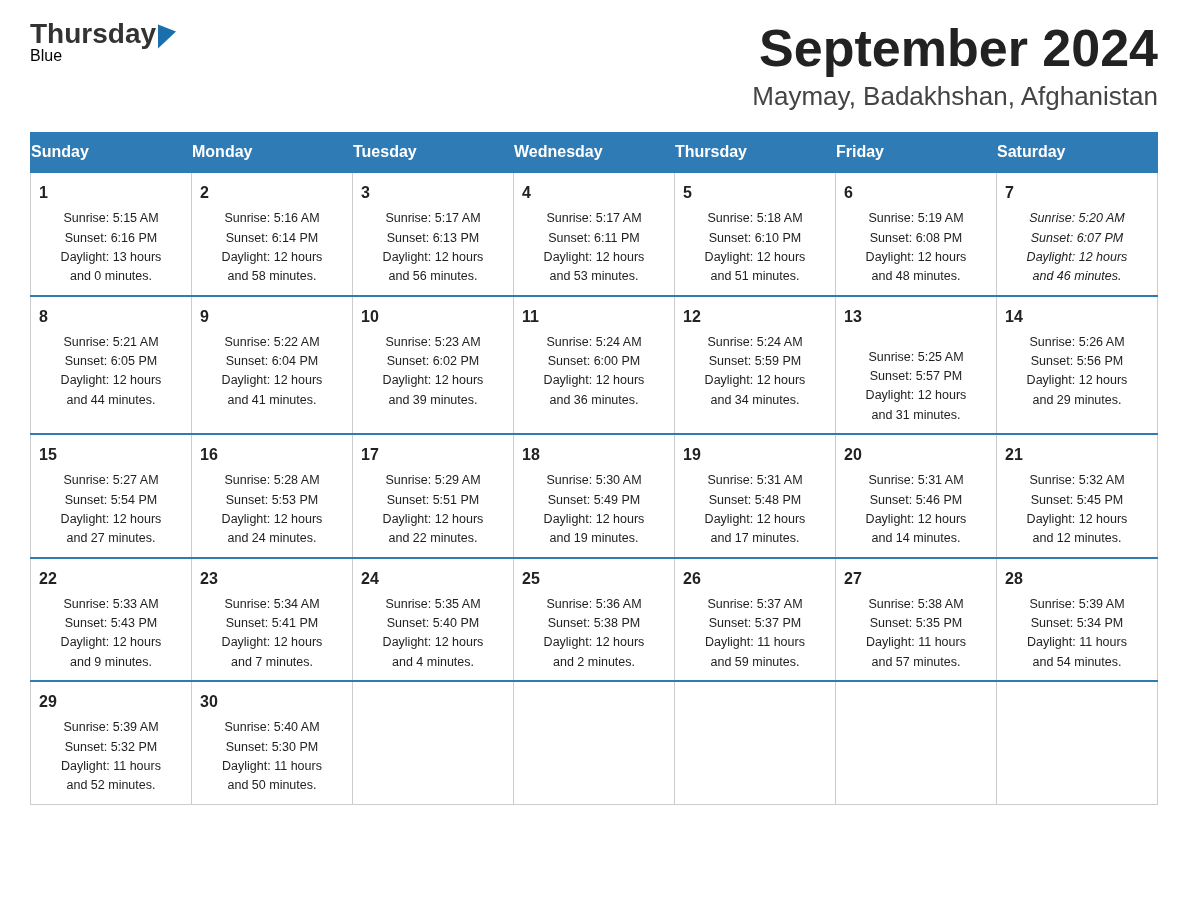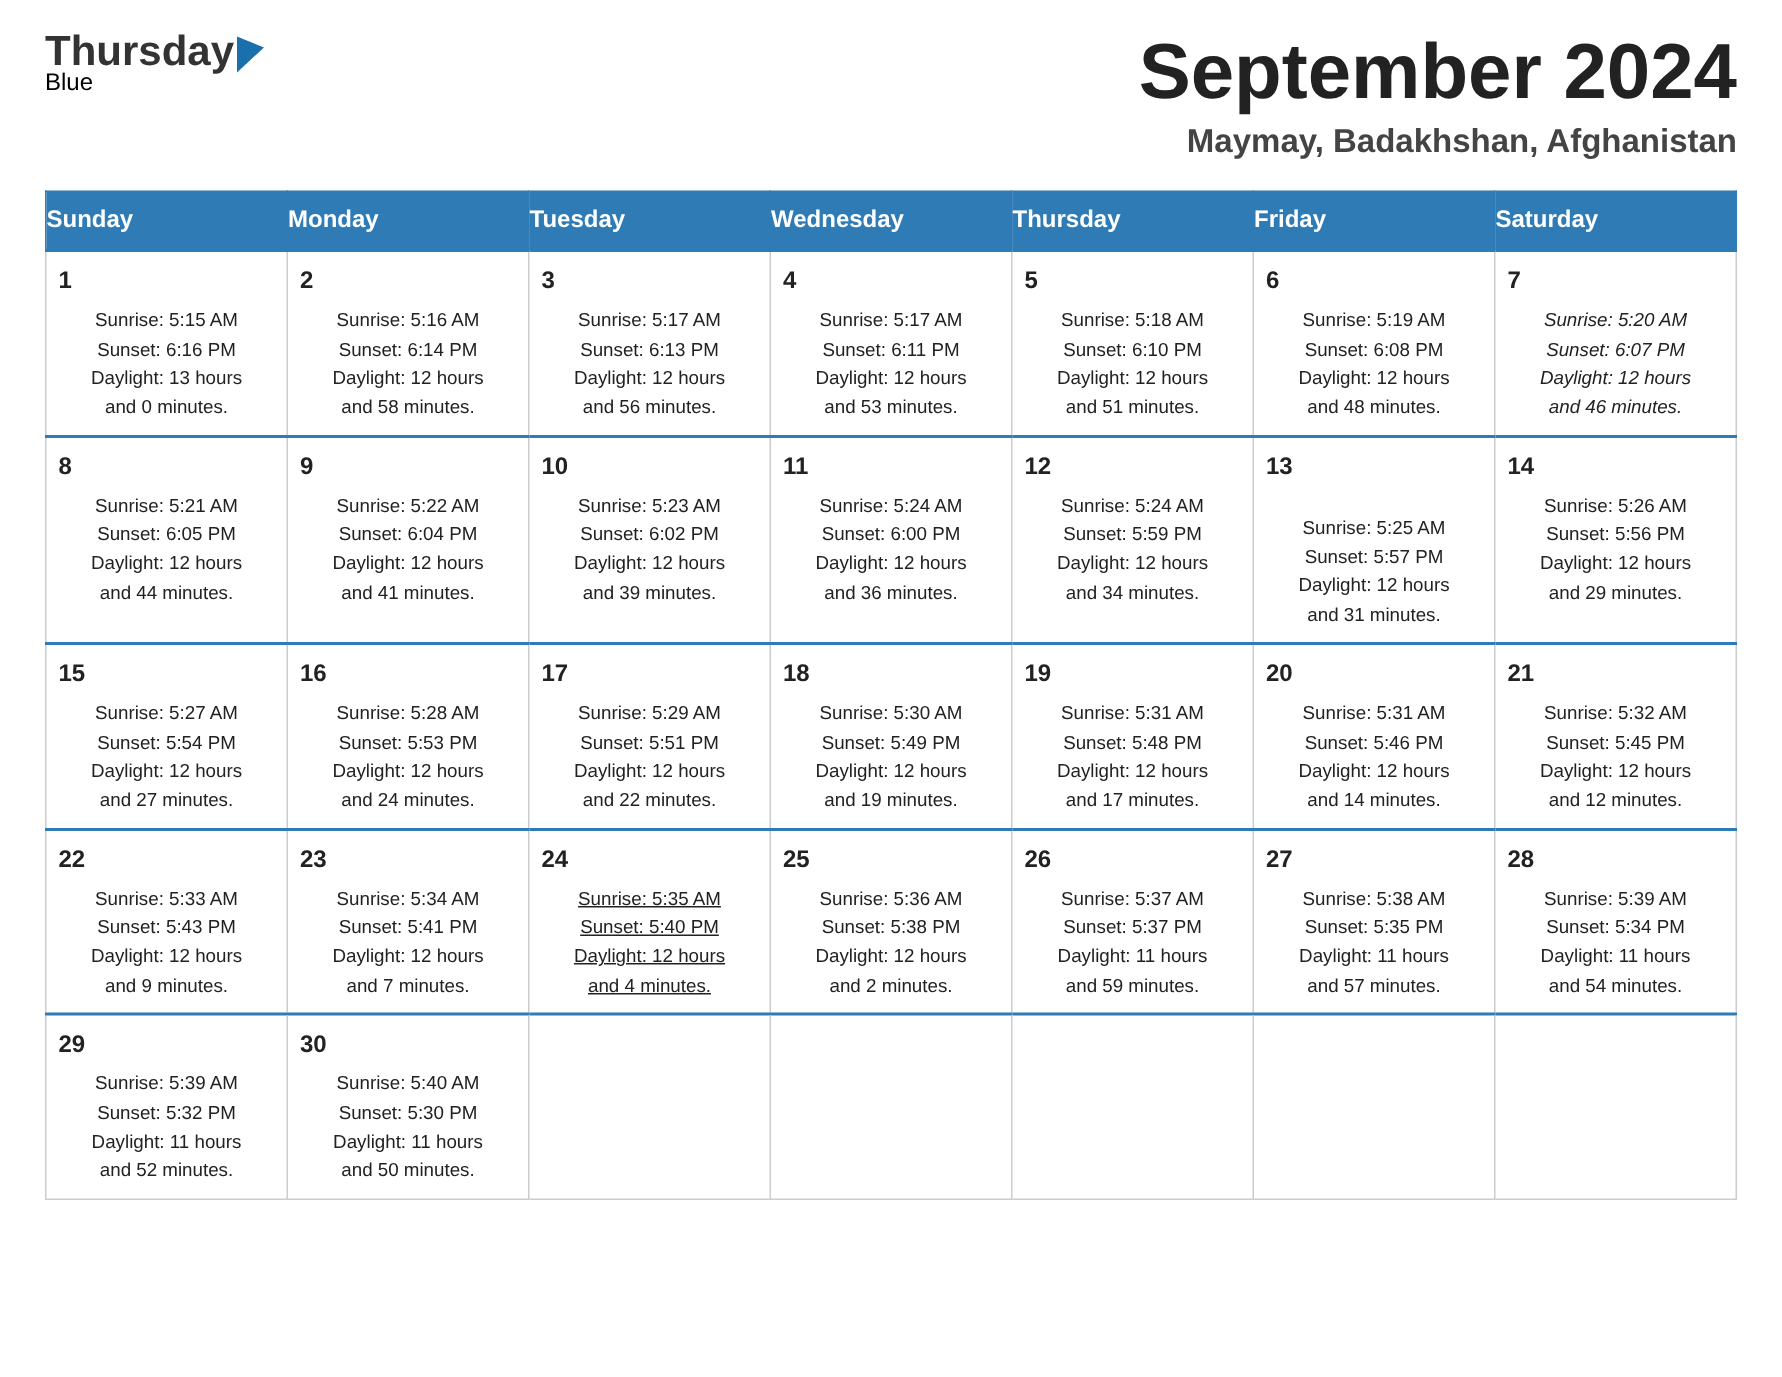--- a/index.html
+++ b/index.html
@@ -19,24 +19,23 @@
     .title-section {
       text-align: right;
     }
     .month-title {
       font-size: 52px;
       font-weight: bold;
       color: #222;
       line-height: 1.1;
     }
     .location-title {
-      font-size: 22px;
+      font-size: 26px;
       color: #444;
       margin-top: 4px;
-      font-weight: bold;
     }
     .calendar-table {
       width: 100%;
       border-collapse: collapse;
       table-layout: fixed;
     }
     .calendar-table thead tr th {
       background-color: #2e7bb5;
       color: #fff;
       padding: 10px 0;
@@ -290,21 +289,21 @@
         </td>
         <td>
           <span class="day-number">23</span>
           <div class="day-info" style="white-space: pre-line;">Sunrise: 5:34 AM
 Sunset: 5:41 PM
 Daylight: 12 hours
 and 7 minutes.</div>
         </td>
         <td>
           <span class="day-number">24</span>
-          <div class="day-info" style="white-space: pre-line; text-decoration: underline;">Sunrise: 5:35 AM
+          <div class="day-info" style="white-space: pre-line;">Sunrise: 5:35 AM
 Sunset: 5:40 PM
 Daylight: 12 hours
 and 4 minutes.</div>
         </td>
         <td>
           <span class="day-number">25</span>
           <div class="day-info" style="white-space: pre-line;">Sunrise: 5:36 AM
 Sunset: 5:38 PM
 Daylight: 12 hours
 and 2 minutes.</div>

